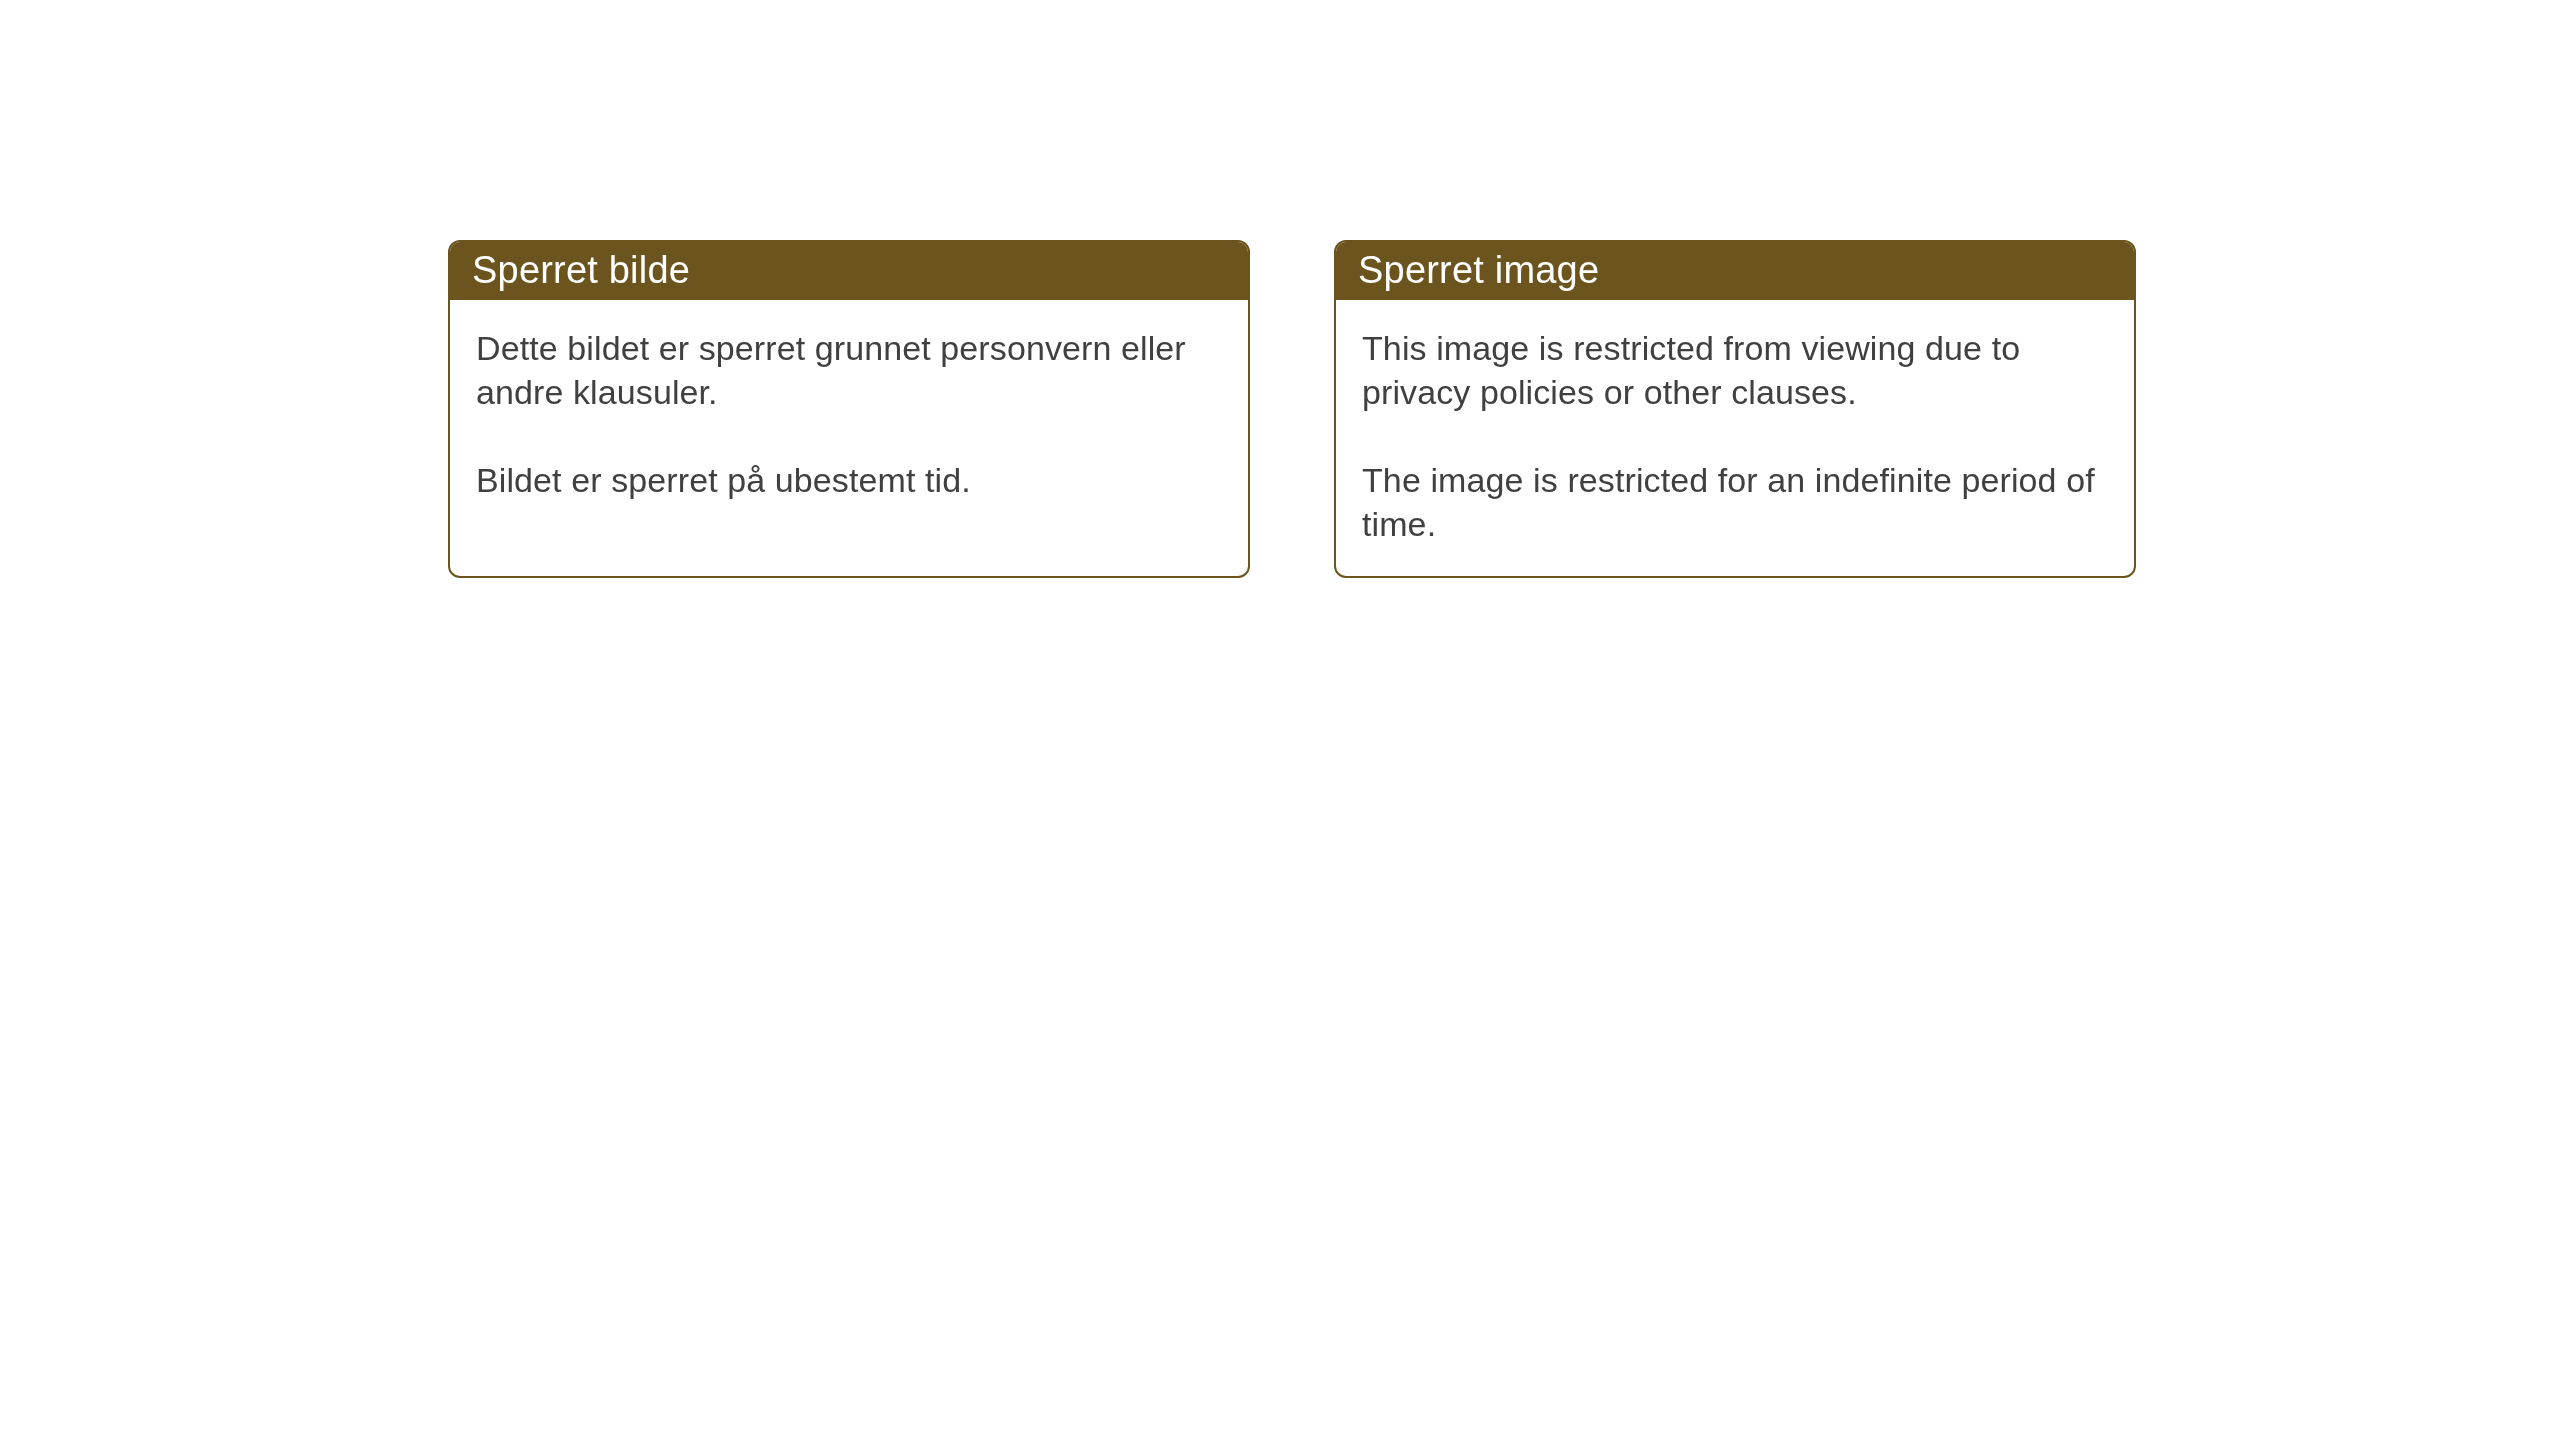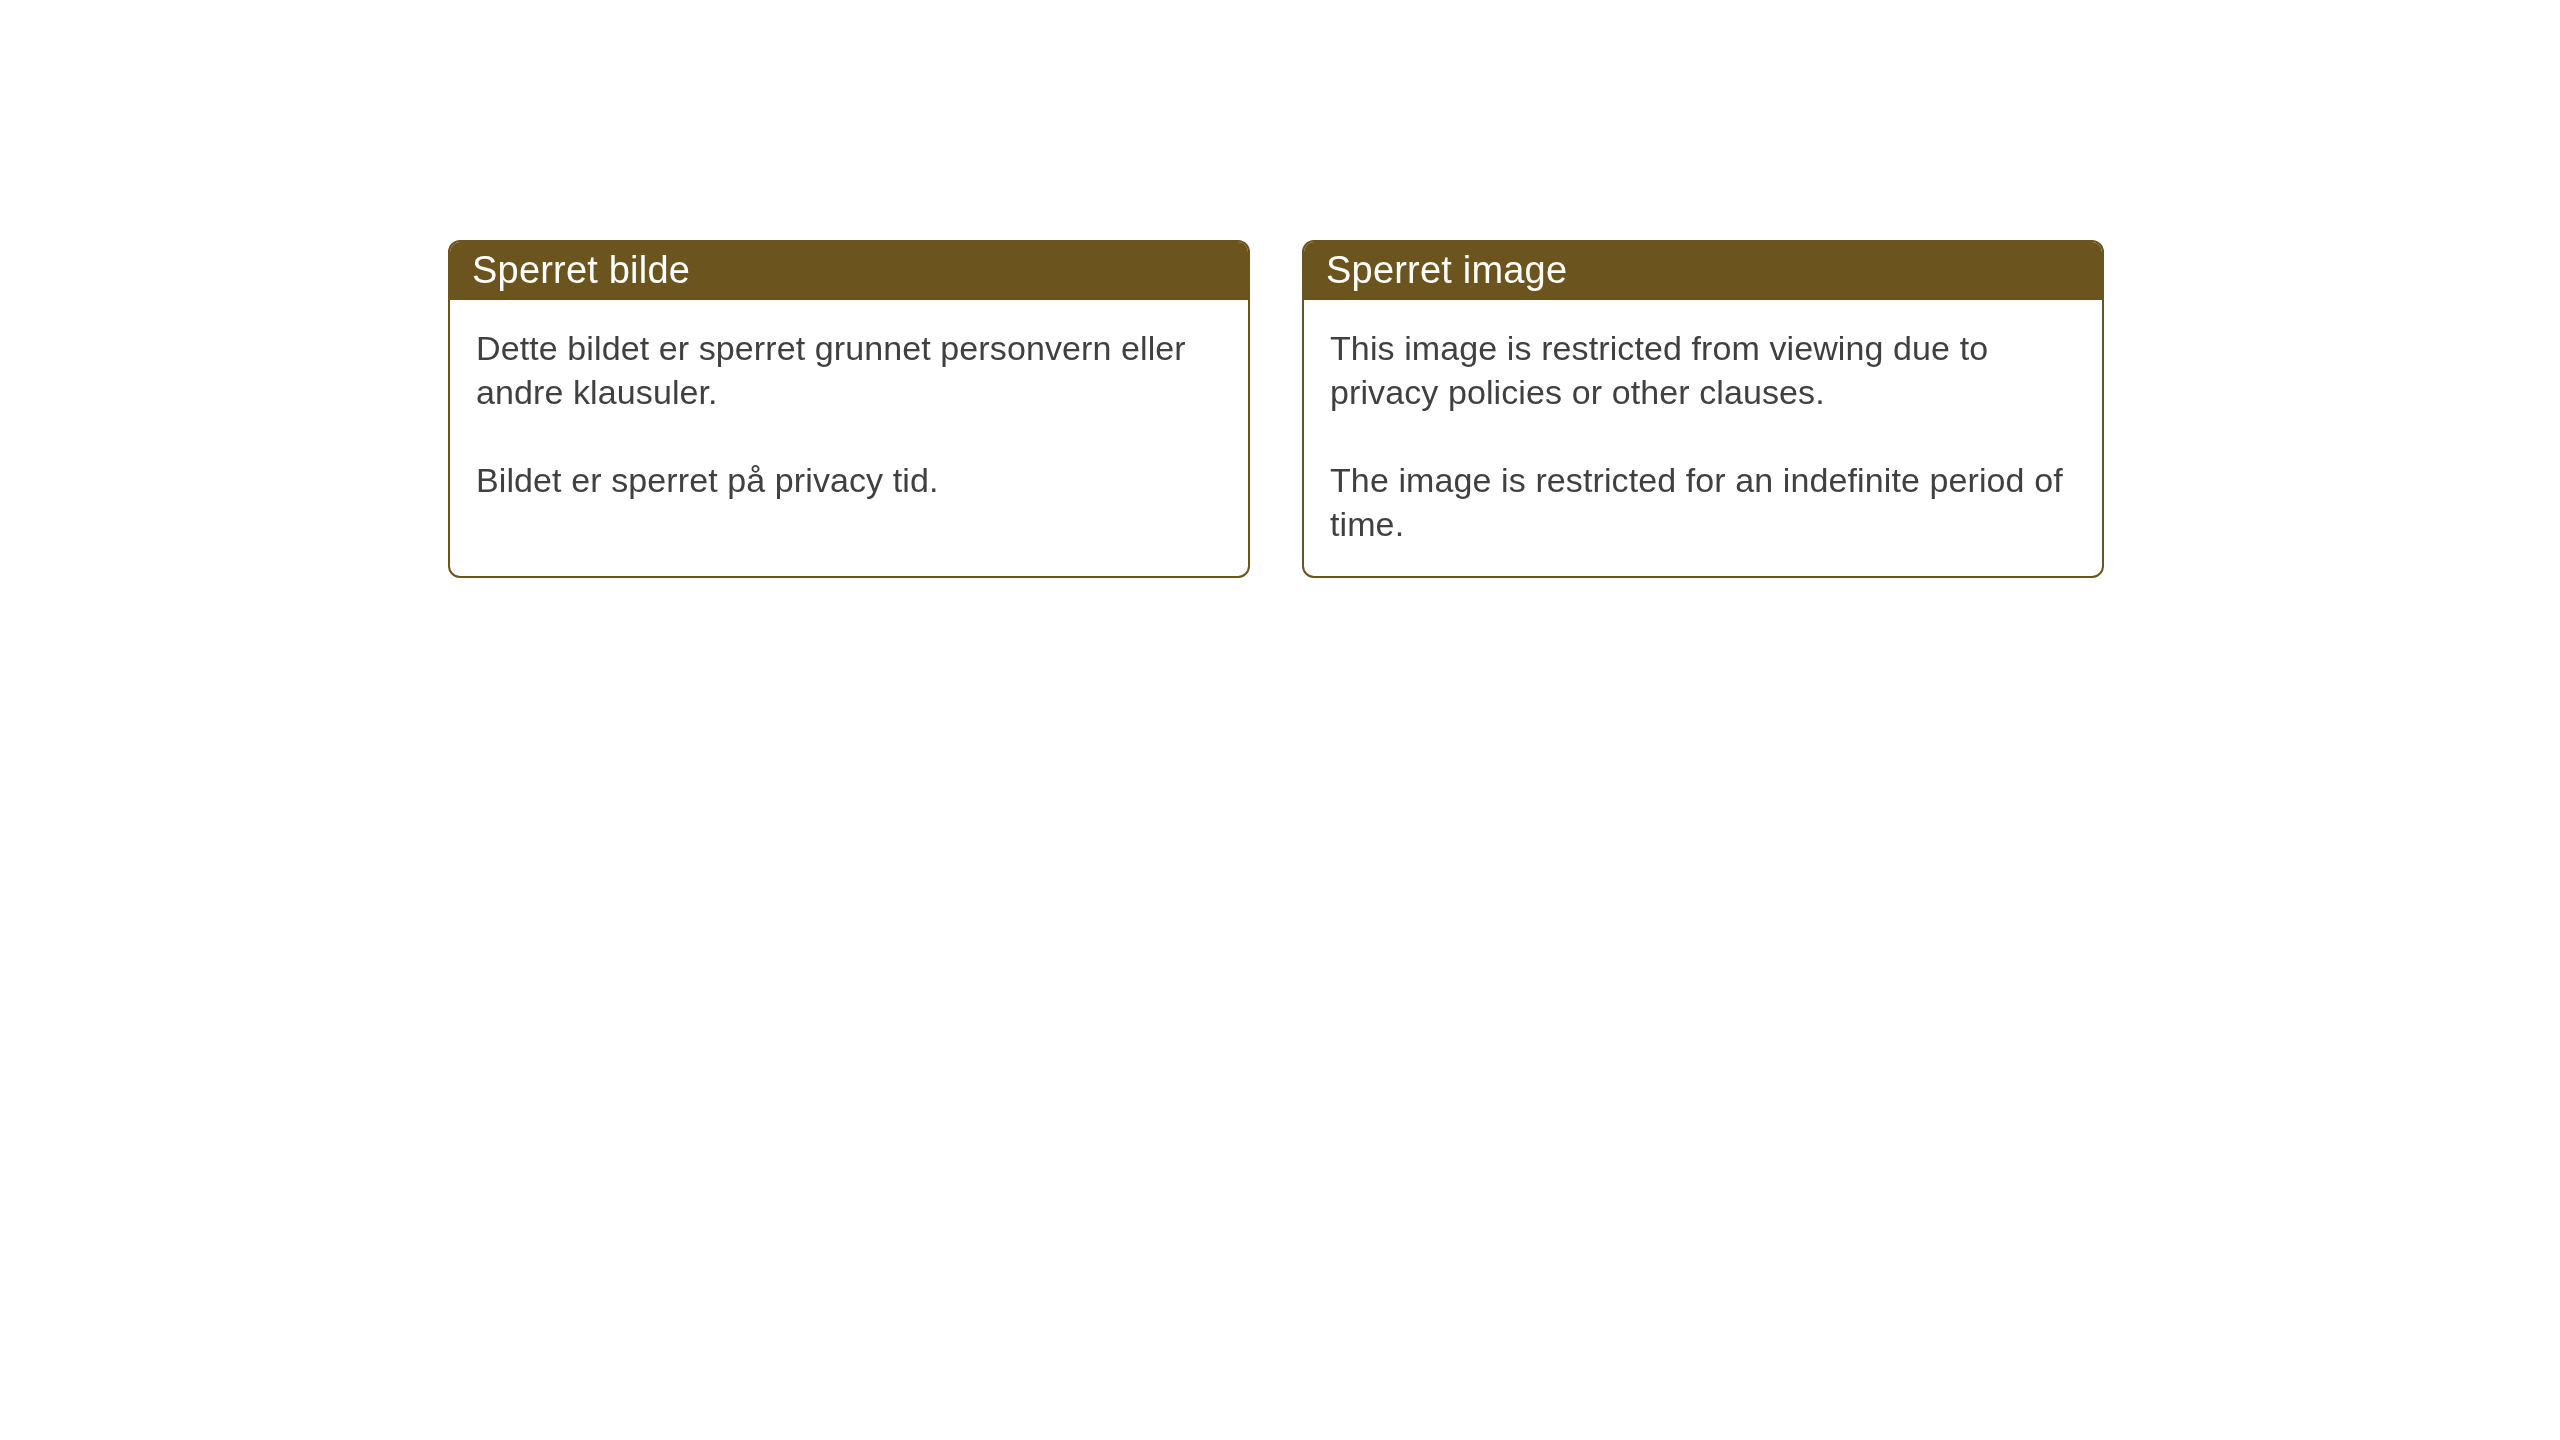--- a/index.html
+++ b/index.html
@@ -16,21 +16,21 @@
     position: relative;
   }
 
   #notice-area {
     position: absolute;
     left: 448px;
     top: 240px;
     display: flex;
     flex-direction: row;
     align-items: flex-start;
-    gap: 52px;
+    gap: 84px;
   }
 
   .notice-card {
     width: 802px;
     box-sizing: border-box;
     background: #ffffff;
     border-radius: 12px;
     border: 2px solid #6B541D;
     overflow: hidden;
     display: flex;
@@ -82,21 +82,21 @@
 <body>
 
 <div id="notice-area">
 
   <section class="notice-card">
     <header class="notice-header">
       <h1 class="notice-title">Sperret bilde</h1>
     </header>
     <div class="notice-body">
       <p class="notice-paragraph">Dette bildet er sperret grunnet personvern eller andre klausuler.</p>
-      <p class="notice-paragraph">Bildet er sperret på privacy tid.</p>
+      <p class="notice-paragraph">Bildet er sperret på ubestemt tid.</p>
     </div>
   </section>
 
   <section class="notice-card">
     <header class="notice-header">
       <h1 class="notice-title">Sperret image</h1>
     </header>
     <div class="notice-body">
       <p class="notice-paragraph">This image is restricted from viewing due to privacy policies or other clauses.</p>
       <p class="notice-paragraph">The image is restricted for an indefinite period of time.</p>

